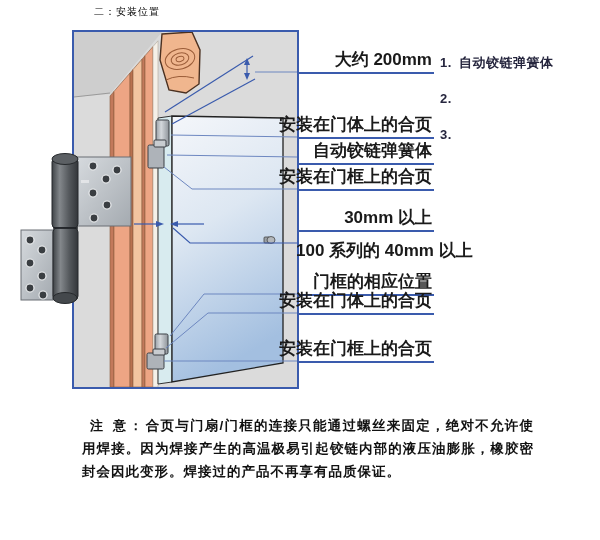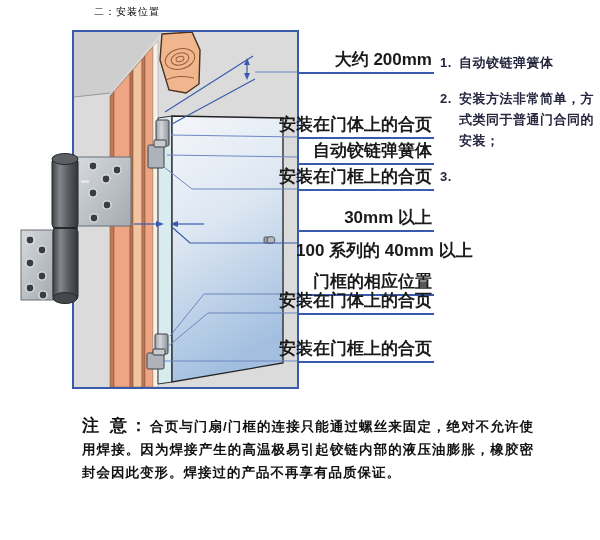--- a/index.html
+++ b/index.html
@@ -29,21 +29,21 @@
     color:#26263e;line-height:21px;letter-spacing:0.5px;
   }
   .inst-item{display:flex;gap:5px;margin-bottom:15px;}
   .inst-num{flex:0 0 14px;font-family:"Liberation Sans",sans-serif;}
   .inst-text{flex:1;}
   .warning{
     position:absolute;left:82px;top:414px;width:452px;
     font-size:13.5px;font-weight:bold;color:#111;
     line-height:23px;letter-spacing:1px;text-align:justify;
   }
-  .warning .prefix{font-size:17px;letter-spacing:3px;}
+  .warning .prefix{font-size:13px;letter-spacing:3px;margin-left:8px;}
   .hinge-photo{position:absolute;left:18px;top:150px;width:118px;height:160px;}
 </style>
 </head>
 <body>
 
 <div class="title">二：安装位置</div>
 
 <div class="diagram-box">
   <svg width="223" height="355" viewBox="0 0 223 355">
     <defs>
@@ -188,21 +188,20 @@
   </g>
 </svg>
 
 <div class="instructions">
   <div class="inst-item">
     <span class="inst-num">1.</span>
     <div class="inst-text">自动铰链弹簧体</div>
   </div>
   <div class="inst-item">
     <span class="inst-num">2.</span>
-    <div class="inst-text">安装方法非常简单，方式类同于普通门合同的安装；</div>
   </div>
   <div class="inst-item">
     <span class="inst-num">3.</span>
   </div>
 </div>
 
 <div class="warning">
   <span class="prefix">注 意：</span><span>合页与门扇/门框的连接只能通过螺丝来固定，绝对不允许使用焊接。因为焊接产生的高温极易引起铰链内部的液压油膨胀，橡胶密封会因此变形。焊接过的产品不再享有品质保证。</span>
 </div>
 

